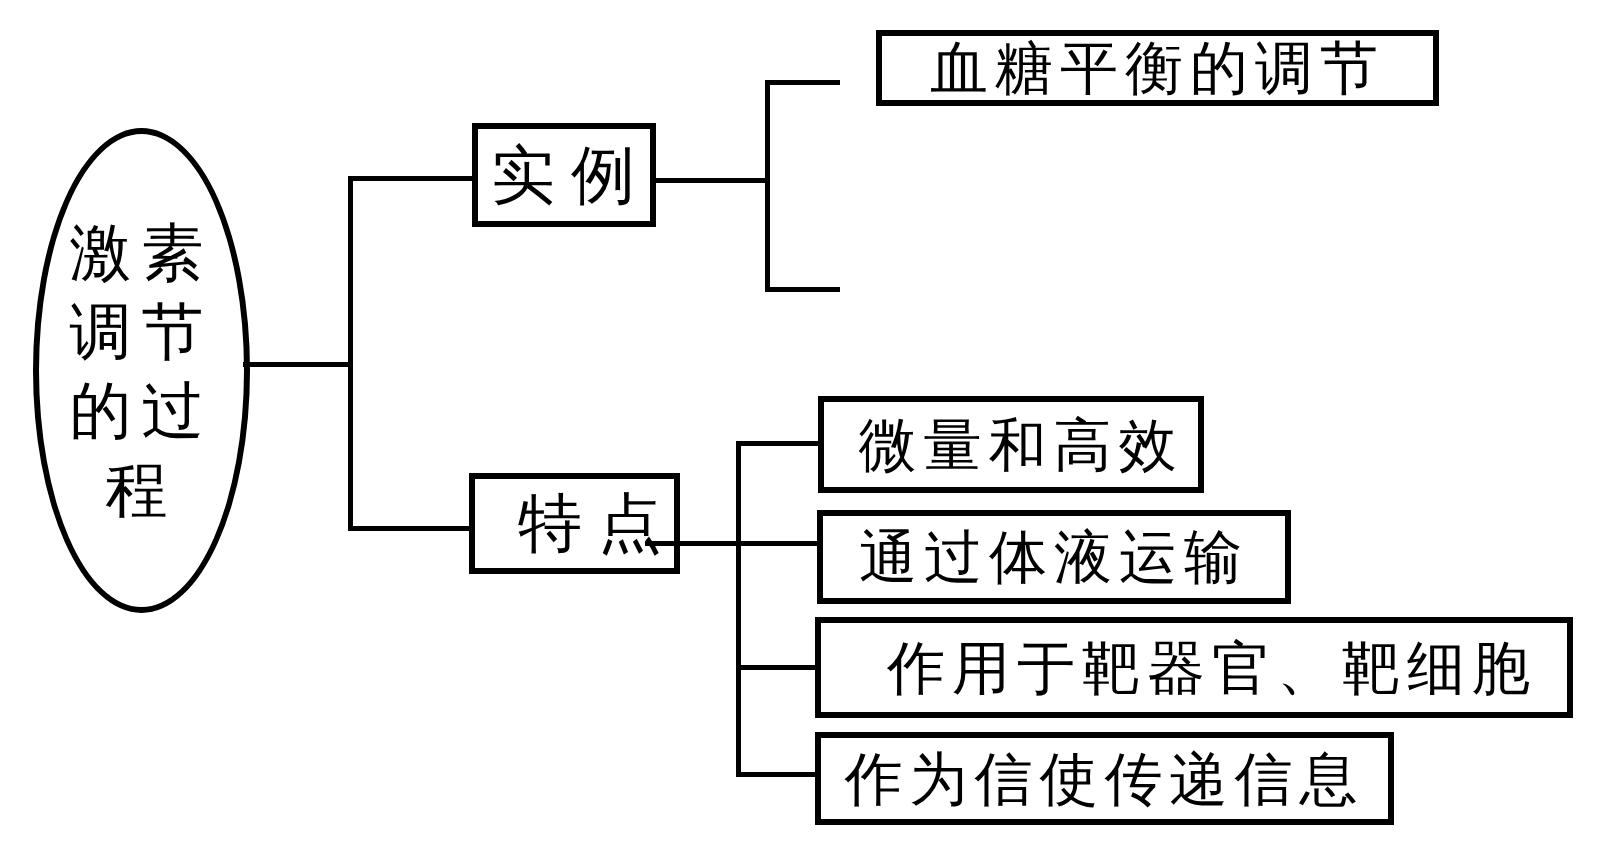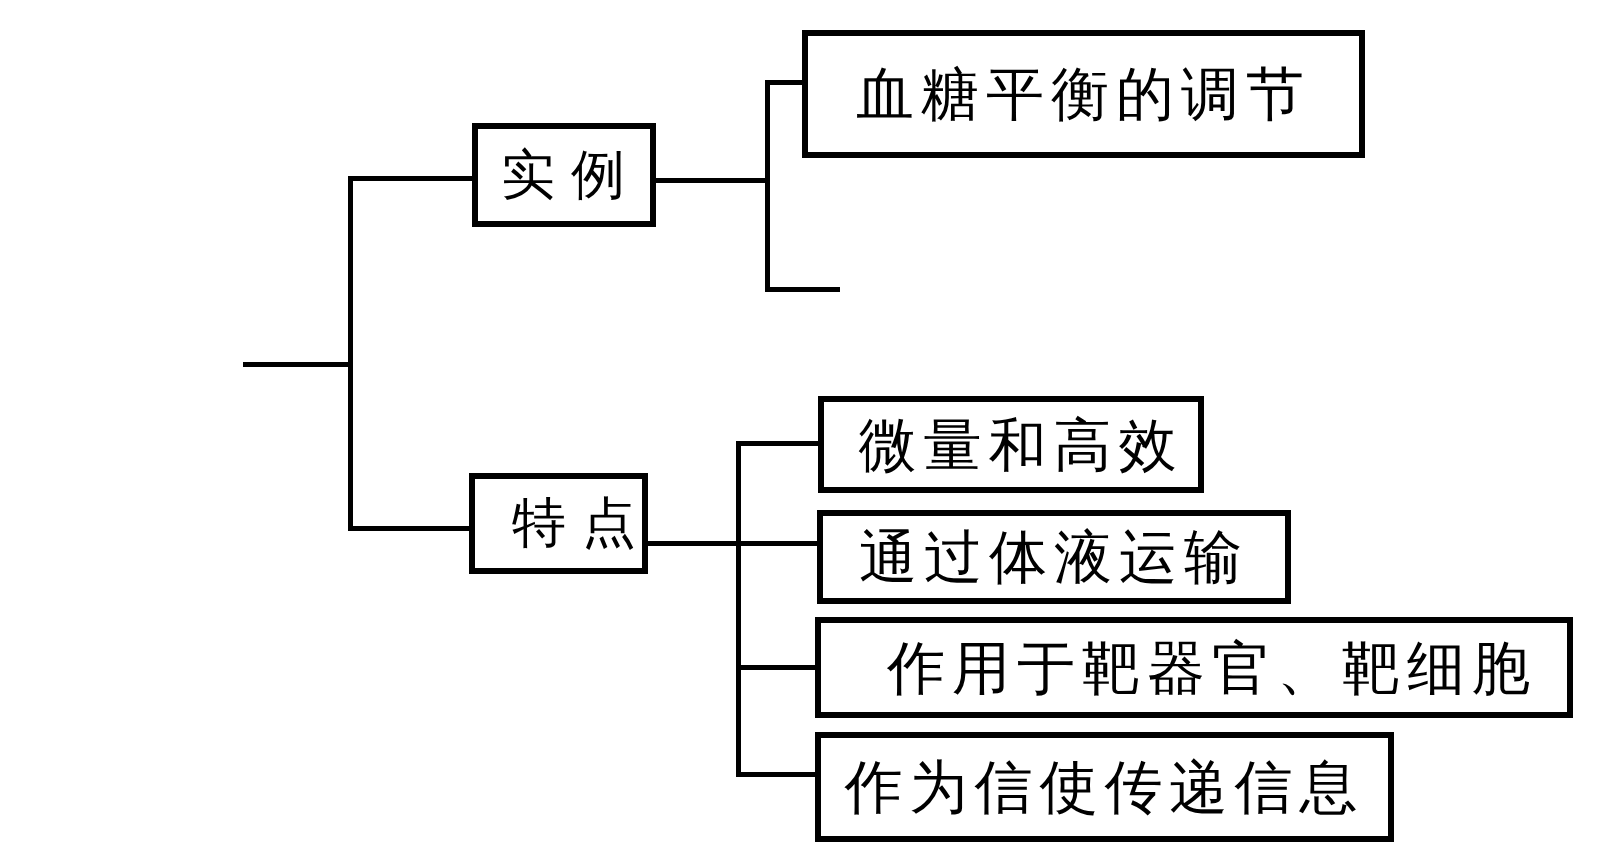--- a/index.html
+++ b/index.html
@@ -32,21 +32,21 @@
     letter-spacing: 7px;
     line-height: 82px;
     white-space: nowrap;
   }
   .leaf-label.wrap {
     white-space: normal;
     max-width: 402px;
     word-break: break-all;
   }
   .branch-label {
-    font-size: 54px;
+    font-size: 64px;
     letter-spacing: 16px;
     padding-left: 14px; 
     white-space: nowrap;
   }
   
   .ellipse {
     position: absolute;
     left: 33px;
     top: 128px;
     width: 217px;
@@ -72,41 +72,44 @@
   .line {
     position: absolute;
     background: #000000;
   }
 </style>
 </head>
 <body>
 
 <div id="canvas">
 
+  <div class="ellipse">
+    <span class="root-label">激素调节的过程</span>
+  </div>
 
   <div class="line" style="left:243px; top:362px; width:110px; height:5px;"></div>
   <div class="line" style="left:348px; top:176px; width:5px; height:355px;"></div>
   <div class="line" style="left:350px; top:176px; width:124px; height:5px;"></div>
   <div class="line" style="left:350px; top:526px; width:121px; height:5px;"></div>
 
   <div class="box" style="left:472px; top:123px; width:184px; height:104px;">
     <span class="branch-label">实例</span>
   </div>
 
   <div class="line" style="left:653px; top:178px; width:116px; height:5px;"></div>
   <div class="line" style="left:765px; top:80px; width:5px; height:212px;"></div>
   <div class="line" style="left:768px; top:80px; width:72px; height:5px;"></div>
   <div class="line" style="left:768px; top:287px; width:72px; height:5px;"></div>
 
-  <div class="box" style="left:802px; top:30px; width:563px; height:128px;">
+  <div class="box" style="left:876px; top:30px; width:563px; height:76px;">
     <span class="leaf-label">血糖平衡的调节</span>
   </div>
 
 
-  <div class="box" style="left:469px; top:473px; width:179px; height:101px;padding-left:33px;">
+  <div class="box" style="left:469px; top:473px; width:211px; height:101px;padding-left:33px;">
     <span class="branch-label">特点</span>
   </div>
 
   <div class="line" style="left:645px; top:541px; width:95px; height:5px;"></div>
   <div class="line" style="left:736px; top:441px; width:5px; height:336px;"></div>
   <div class="line" style="left:739px; top:441px; width:81px; height:5px;"></div>
   <div class="line" style="left:739px; top:541px; width:80px; height:5px;"></div>
   <div class="line" style="left:739px; top:665px; width:78px; height:5px;"></div>
   <div class="line" style="left:739px; top:772px; width:78px; height:5px;"></div>
 
@@ -115,17 +118,17 @@
   </div>
 
   <div class="box" style="left:817px; top:510px; width:474px; height:94px;">
     <span class="leaf-label">通过体液运输</span>
   </div>
 
   <div class="box" style="left:815px; top:617px; width:758px; height:101px;padding-left:36px;">
     <span class="leaf-label">作用于靶器官、靶细胞</span>
   </div>
 
-  <div class="box" style="left:815px; top:732px; width:579px; height:110px;">
+  <div class="box" style="left:815px; top:732px; width:579px; height:93px;">
     <span class="leaf-label">作为信使传递信息</span>
   </div>
 
 </div>
 
 </body></html>

